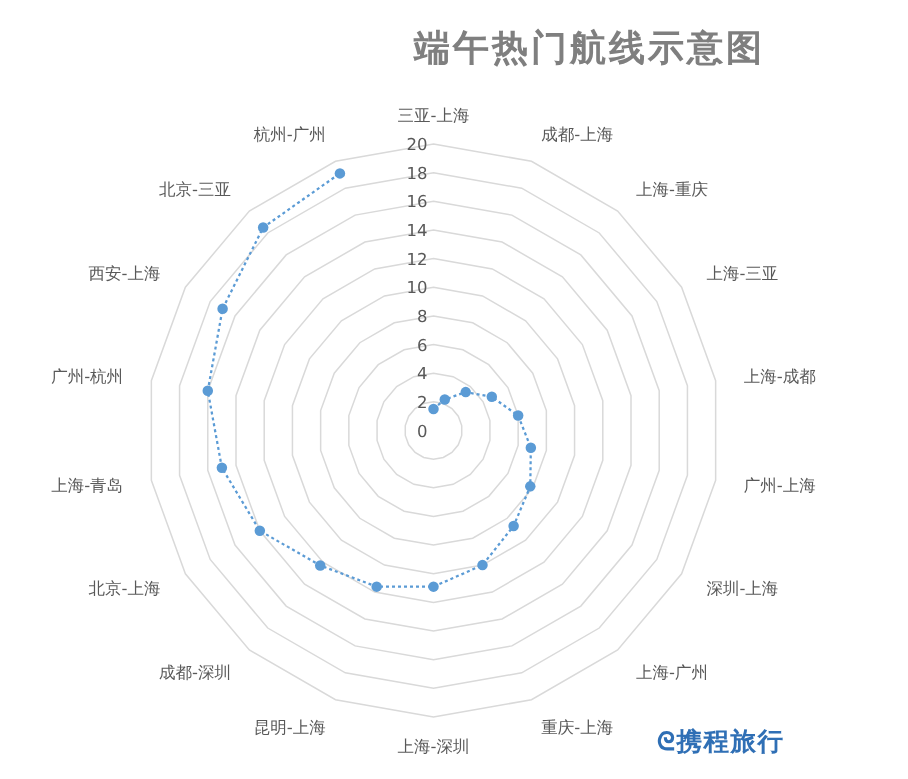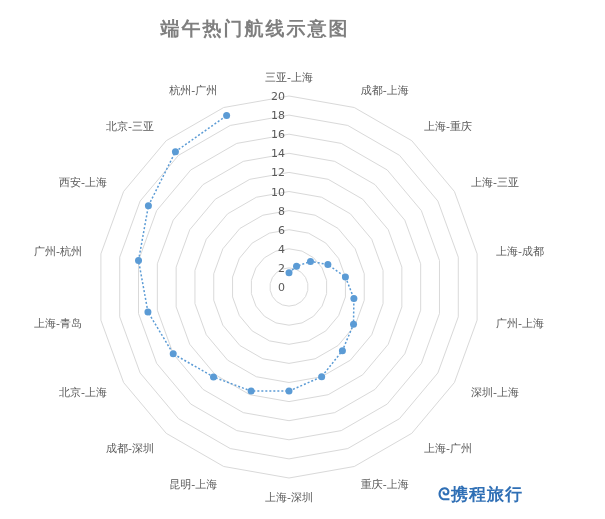--- a/index.html
+++ b/index.html
@@ -1,17 +1,17 @@
 <!DOCTYPE html>
 <html><head>
 <meta charset="utf-8">
 <style>
   body { margin:0; background:#fff; }
   #root { position:relative; width:605px; height:519px; background:#fff; overflow:hidden; font-family:"DejaVu Sans","Liberation Sans",sans-serif; }
-  .title { position:absolute; left:0; width:510px; top:16px; text-align:center; font-size:19px; font-weight:bold; color:#7f7f7f; letter-spacing:2px; }
+  .title { position:absolute; left:0; width:510px; top:16px; text-align:right; font-size:24px; font-weight:bold; color:#7f7f7f; letter-spacing:2px; }
   svg { position:absolute; left:0; top:0; }
   .lbl { font-size:11px; fill:#595959; }
   .tick { font-size:11px; fill:#595959; }
   .logo { position:absolute; left:438px; top:483px; font-size:17px; font-weight:bold; color:#2f6fb5; letter-spacing:1px; }
 </style>
 </head>
 <body>
 
 <div id="root">
   <div class="title">端午热门航线示意图</div>

